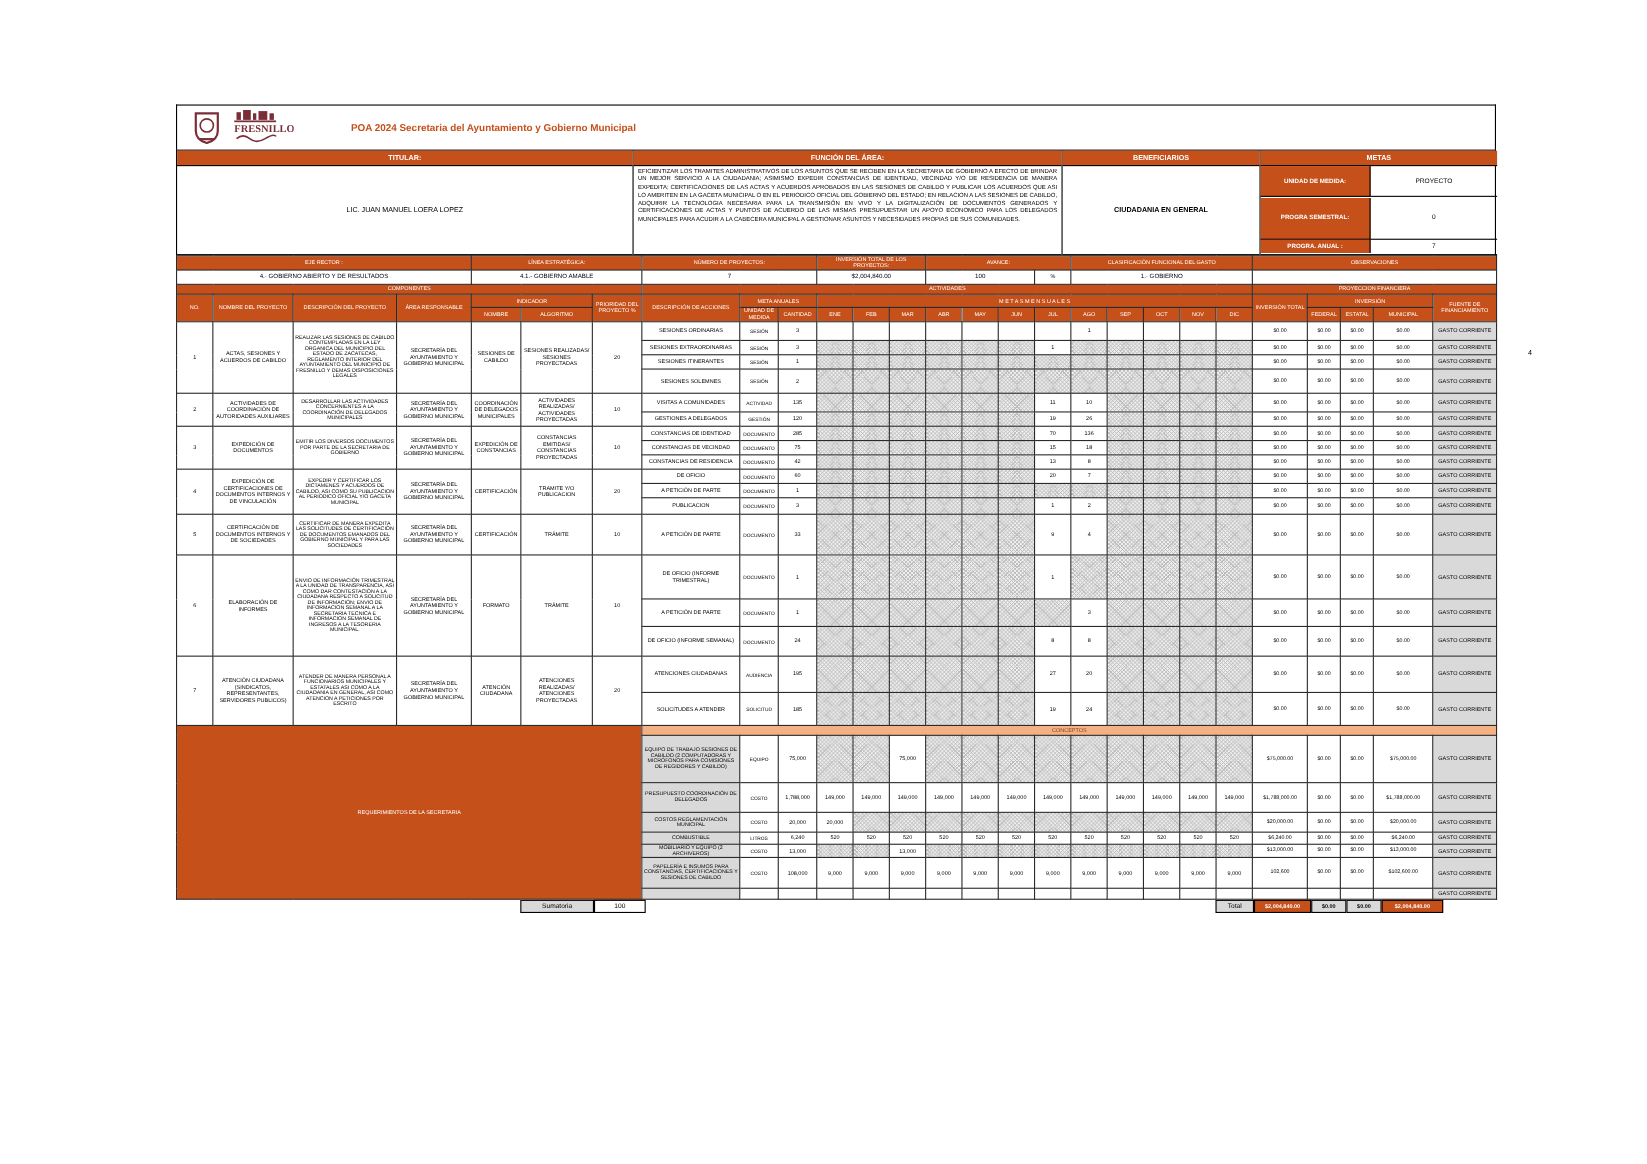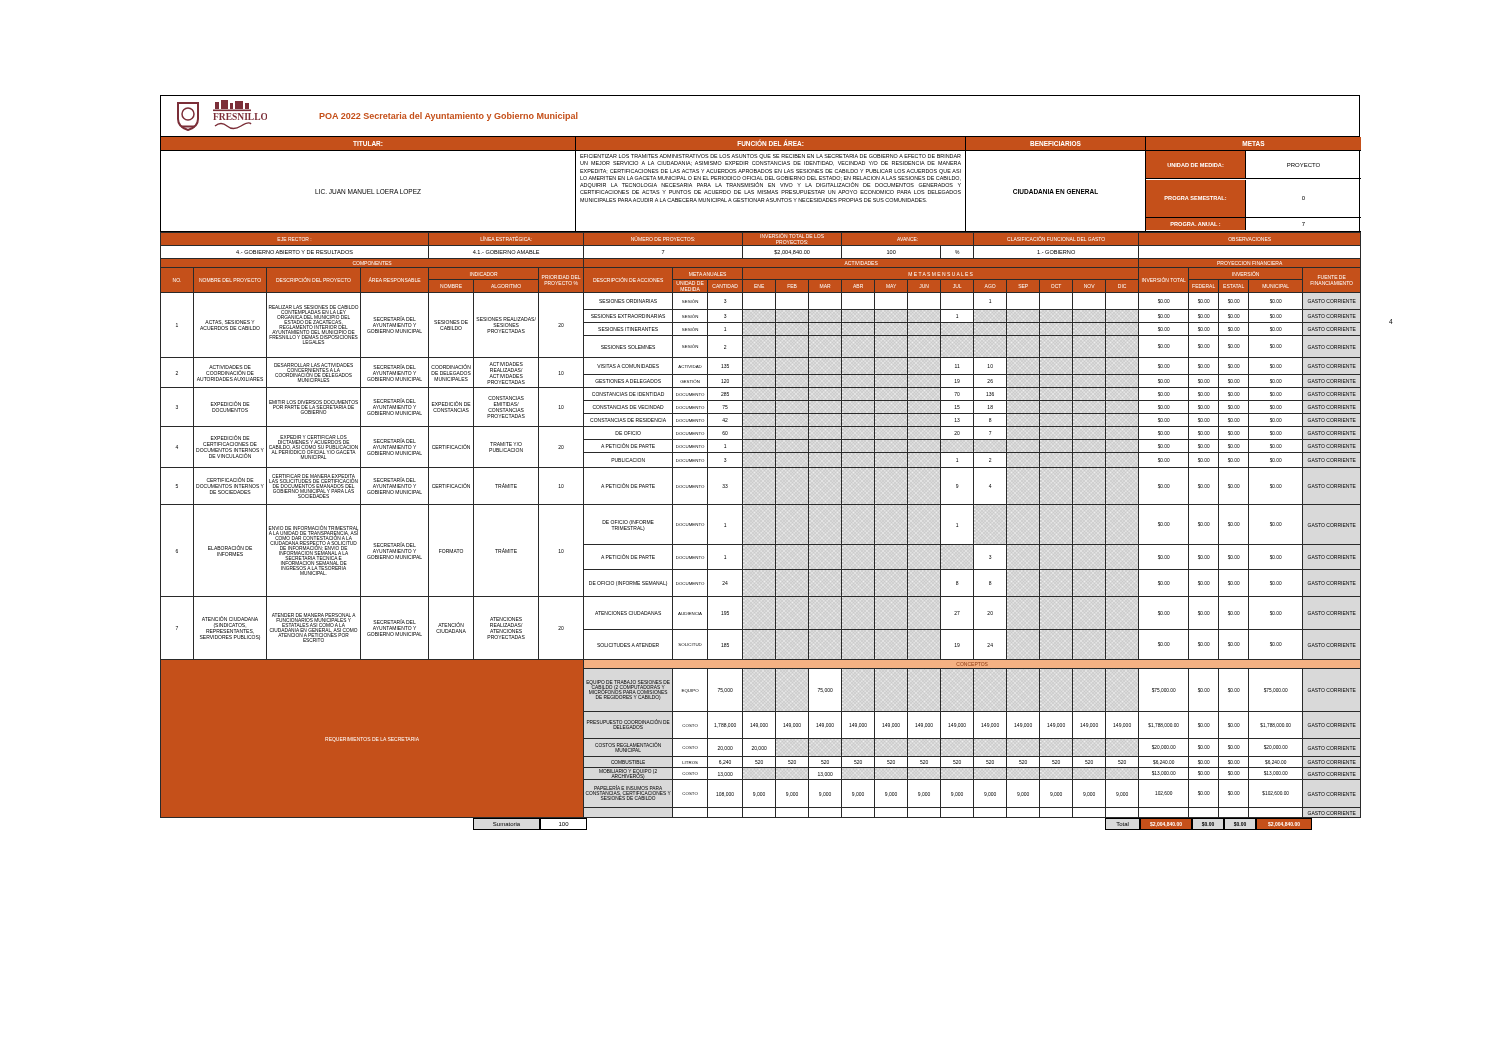--- a/index.html
+++ b/index.html
@@ -66,21 +66,21 @@
             <rect x="23" y="3" width="3" height="6"></rect>
               <rect x="28" y="1" width="8" height="8"></rect>
             <rect x="38" y="3" width="4" height="6"></rect>
               <rect x="6" y="9.5" width="38" height="1.6"></rect>
           </g>
           <text x="6" y="20" font-size="9.5" font-weight="bold" fill="#7b2e38" font-family="Liberation Serif,serif">FRESNILLO</text>
           <path d="M8 26 q6 -5 12 0 t14 0 t10 -2" fill="none" stroke="#7b2e38" stroke-width="1.4"></path>
         </svg>
       </span>
     </div>
-    <div class="doc-title">POA 2022 Secretaria del Ayuntamiento y Gobierno Municipal</div>
+    <div class="doc-title">POA 2024 Secretaria del Ayuntamiento y Gobierno Municipal</div>
   </div>
 
   <div class="band2">
     <div>
       <div class="hcell">TITULAR:</div>
       <div class="vcell">LIC. JUAN MANUEL LOERA LOPEZ</div>
     </div>
     <div>
       <div class="hcell">FUNCIÓN DEL ÁREA:</div>
       <span class="funcion-txt">EFICIENTIZAR LOS TRAMITES ADMINISTRATIVOS DE LOS ASUNTOS QUE SE RECIBEN EN LA SECRETARIA DE GOBIERNO A EFECTO DE BRINDAR UN MEJOR SERVICIO A LA CIUDADANIA; ASIMISMO EXPEDIR CONSTANCIAS DE IDENTIDAD, VECINDAD Y/O DE RESIDENCIA DE MANERA EXPEDITA; CERTIFICACIONES DE LAS ACTAS Y ACUERDOS APROBADOS EN LAS SESIONES DE CABILDO Y PUBLICAR LOS ACUERDOS QUE ASI LO AMERITEN EN LA GACETA MUNICIPAL O EN EL PERIODICO OFICIAL DEL GOBIERNO DEL ESTADO; EN RELACION A LAS SESIONES DE CABILDO, ADQUIRIR LA TECNOLOGIA NECESARIA PARA LA TRANSMISIÓN EN VIVO Y LA DIGITALIZACIÓN DE DOCUMENTOS GENERADOS Y CERTIFICACIONES DE ACTAS Y PUNTOS DE ACUERDO DE LAS MISMAS PRESUPUESTAR UN APOYO ECONOMICO PARA LOS DELEGADOS MUNICIPALES PARA ACUDIR A LA CABECERA MUNICIPAL A GESTIONAR ASUNTOS Y NECESIDADES PROPIAS DE SUS COMUNIDADES.</span>

